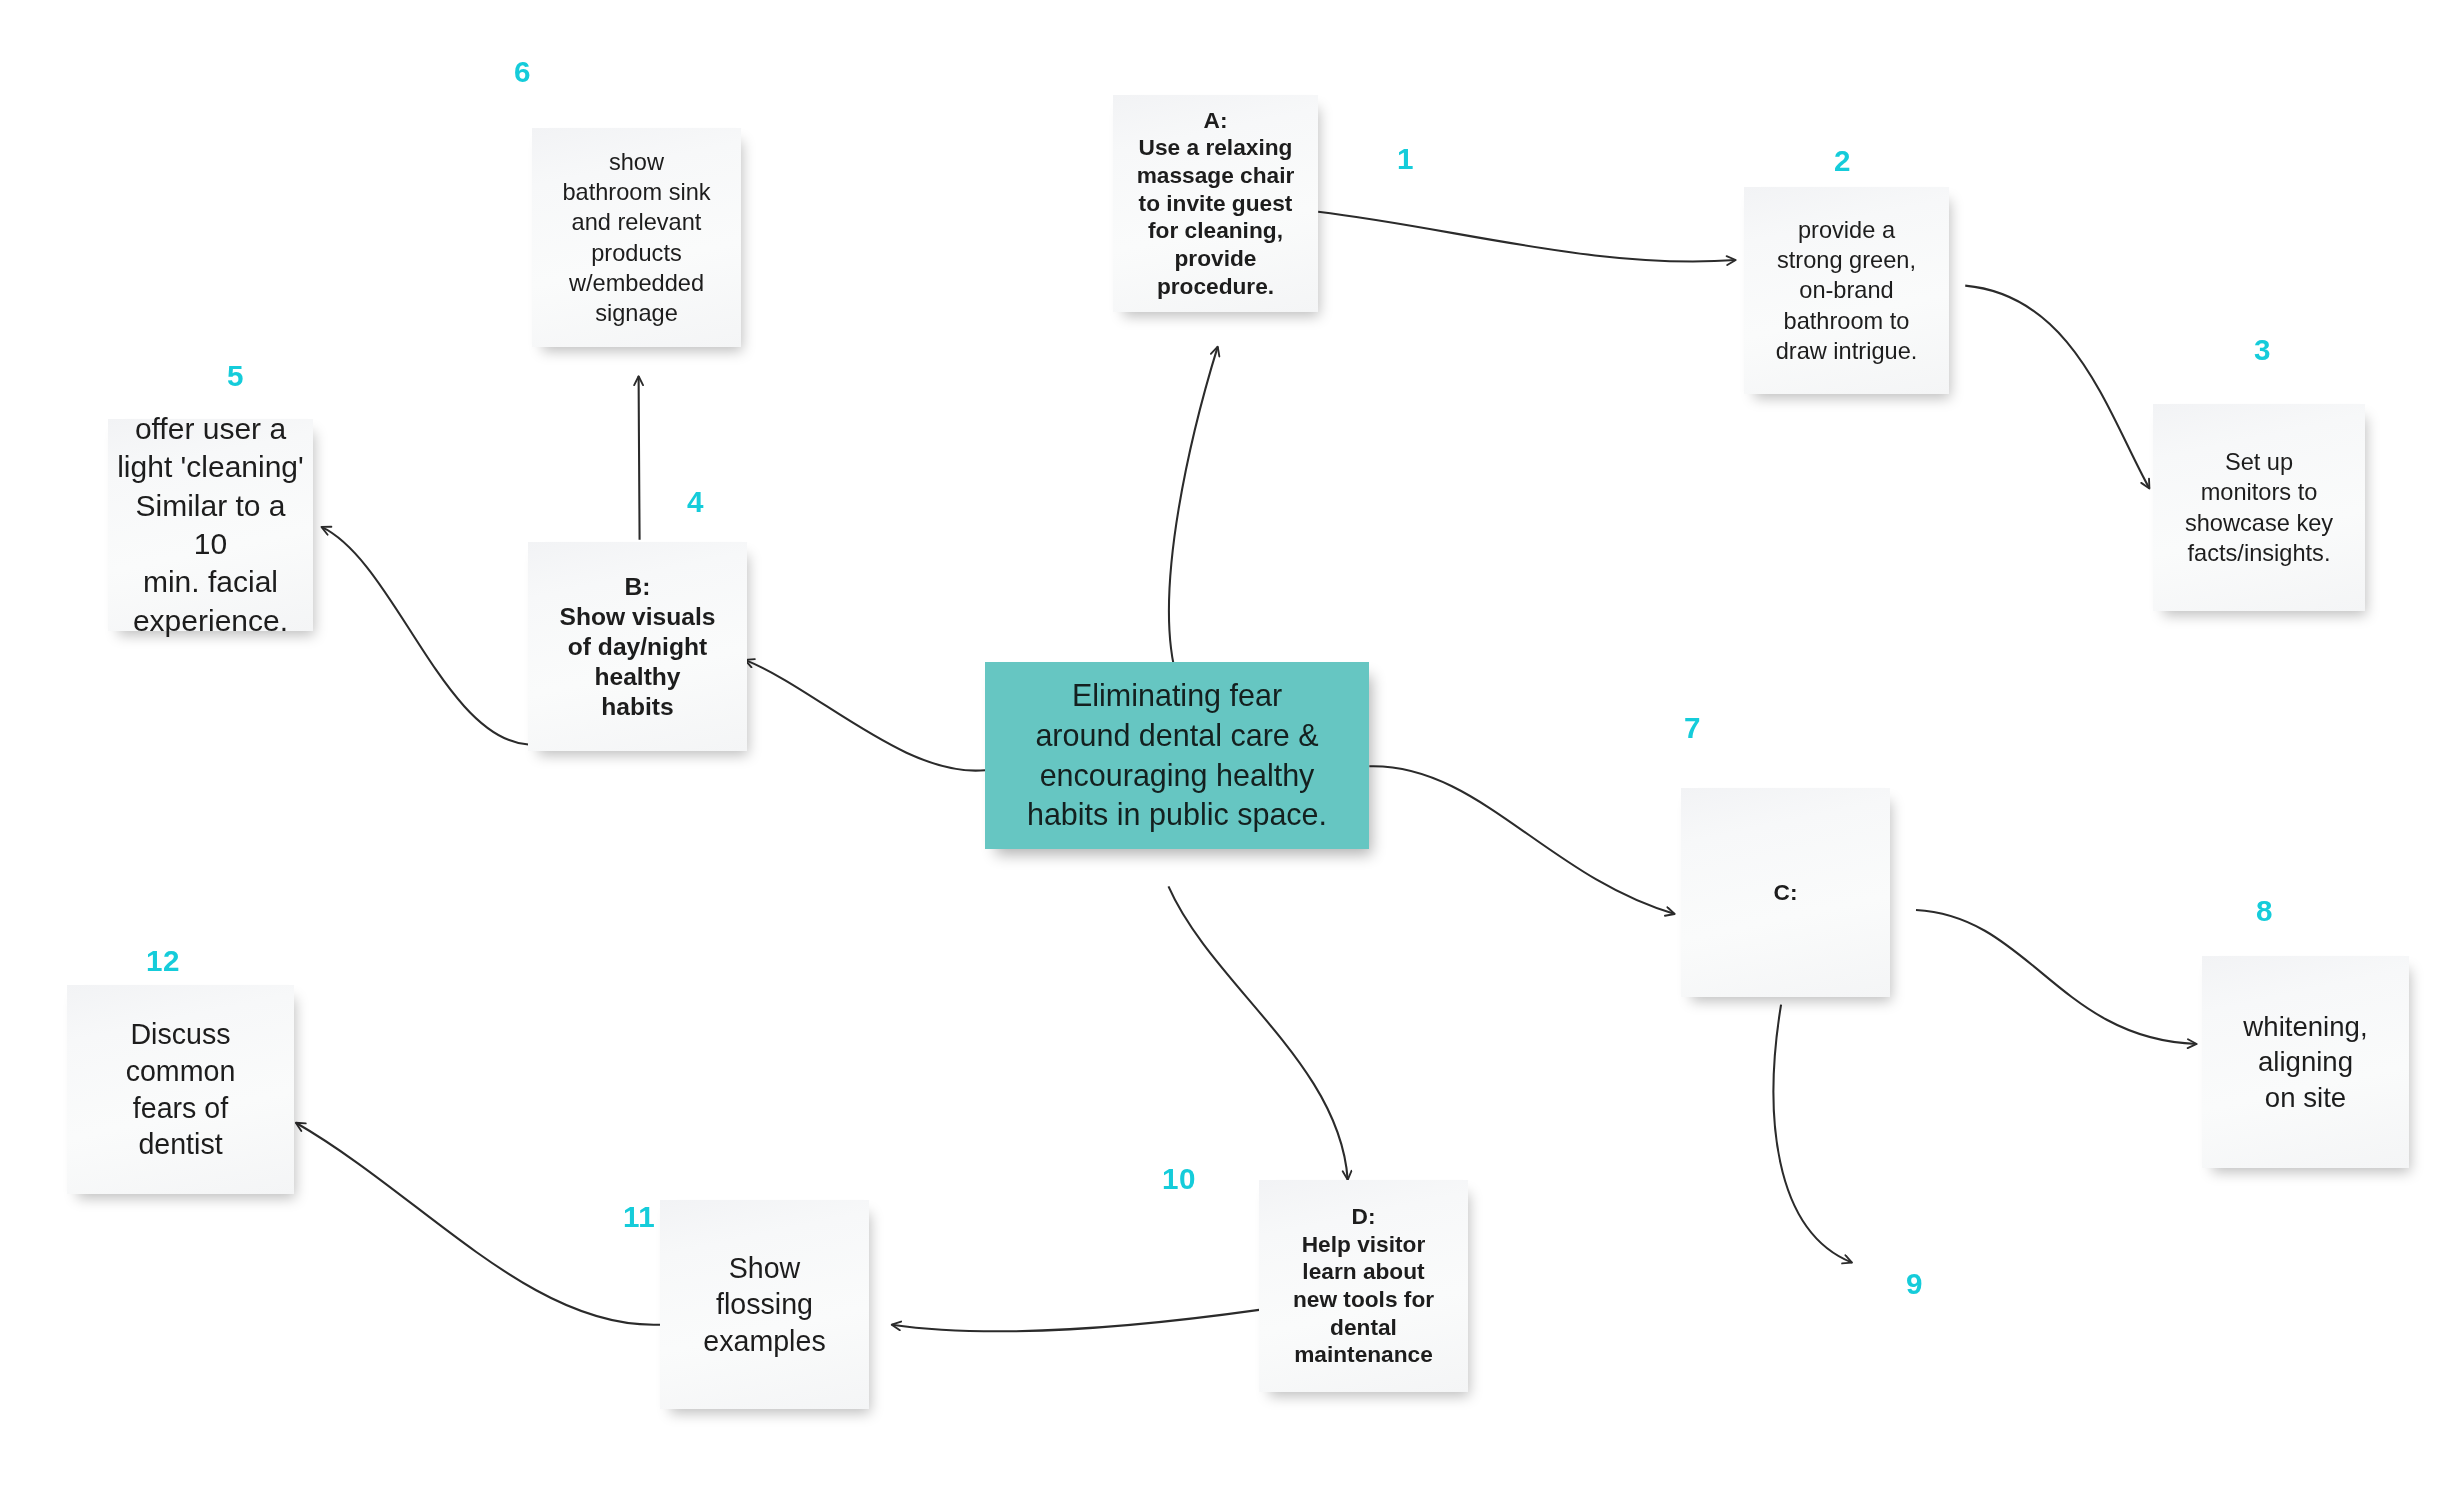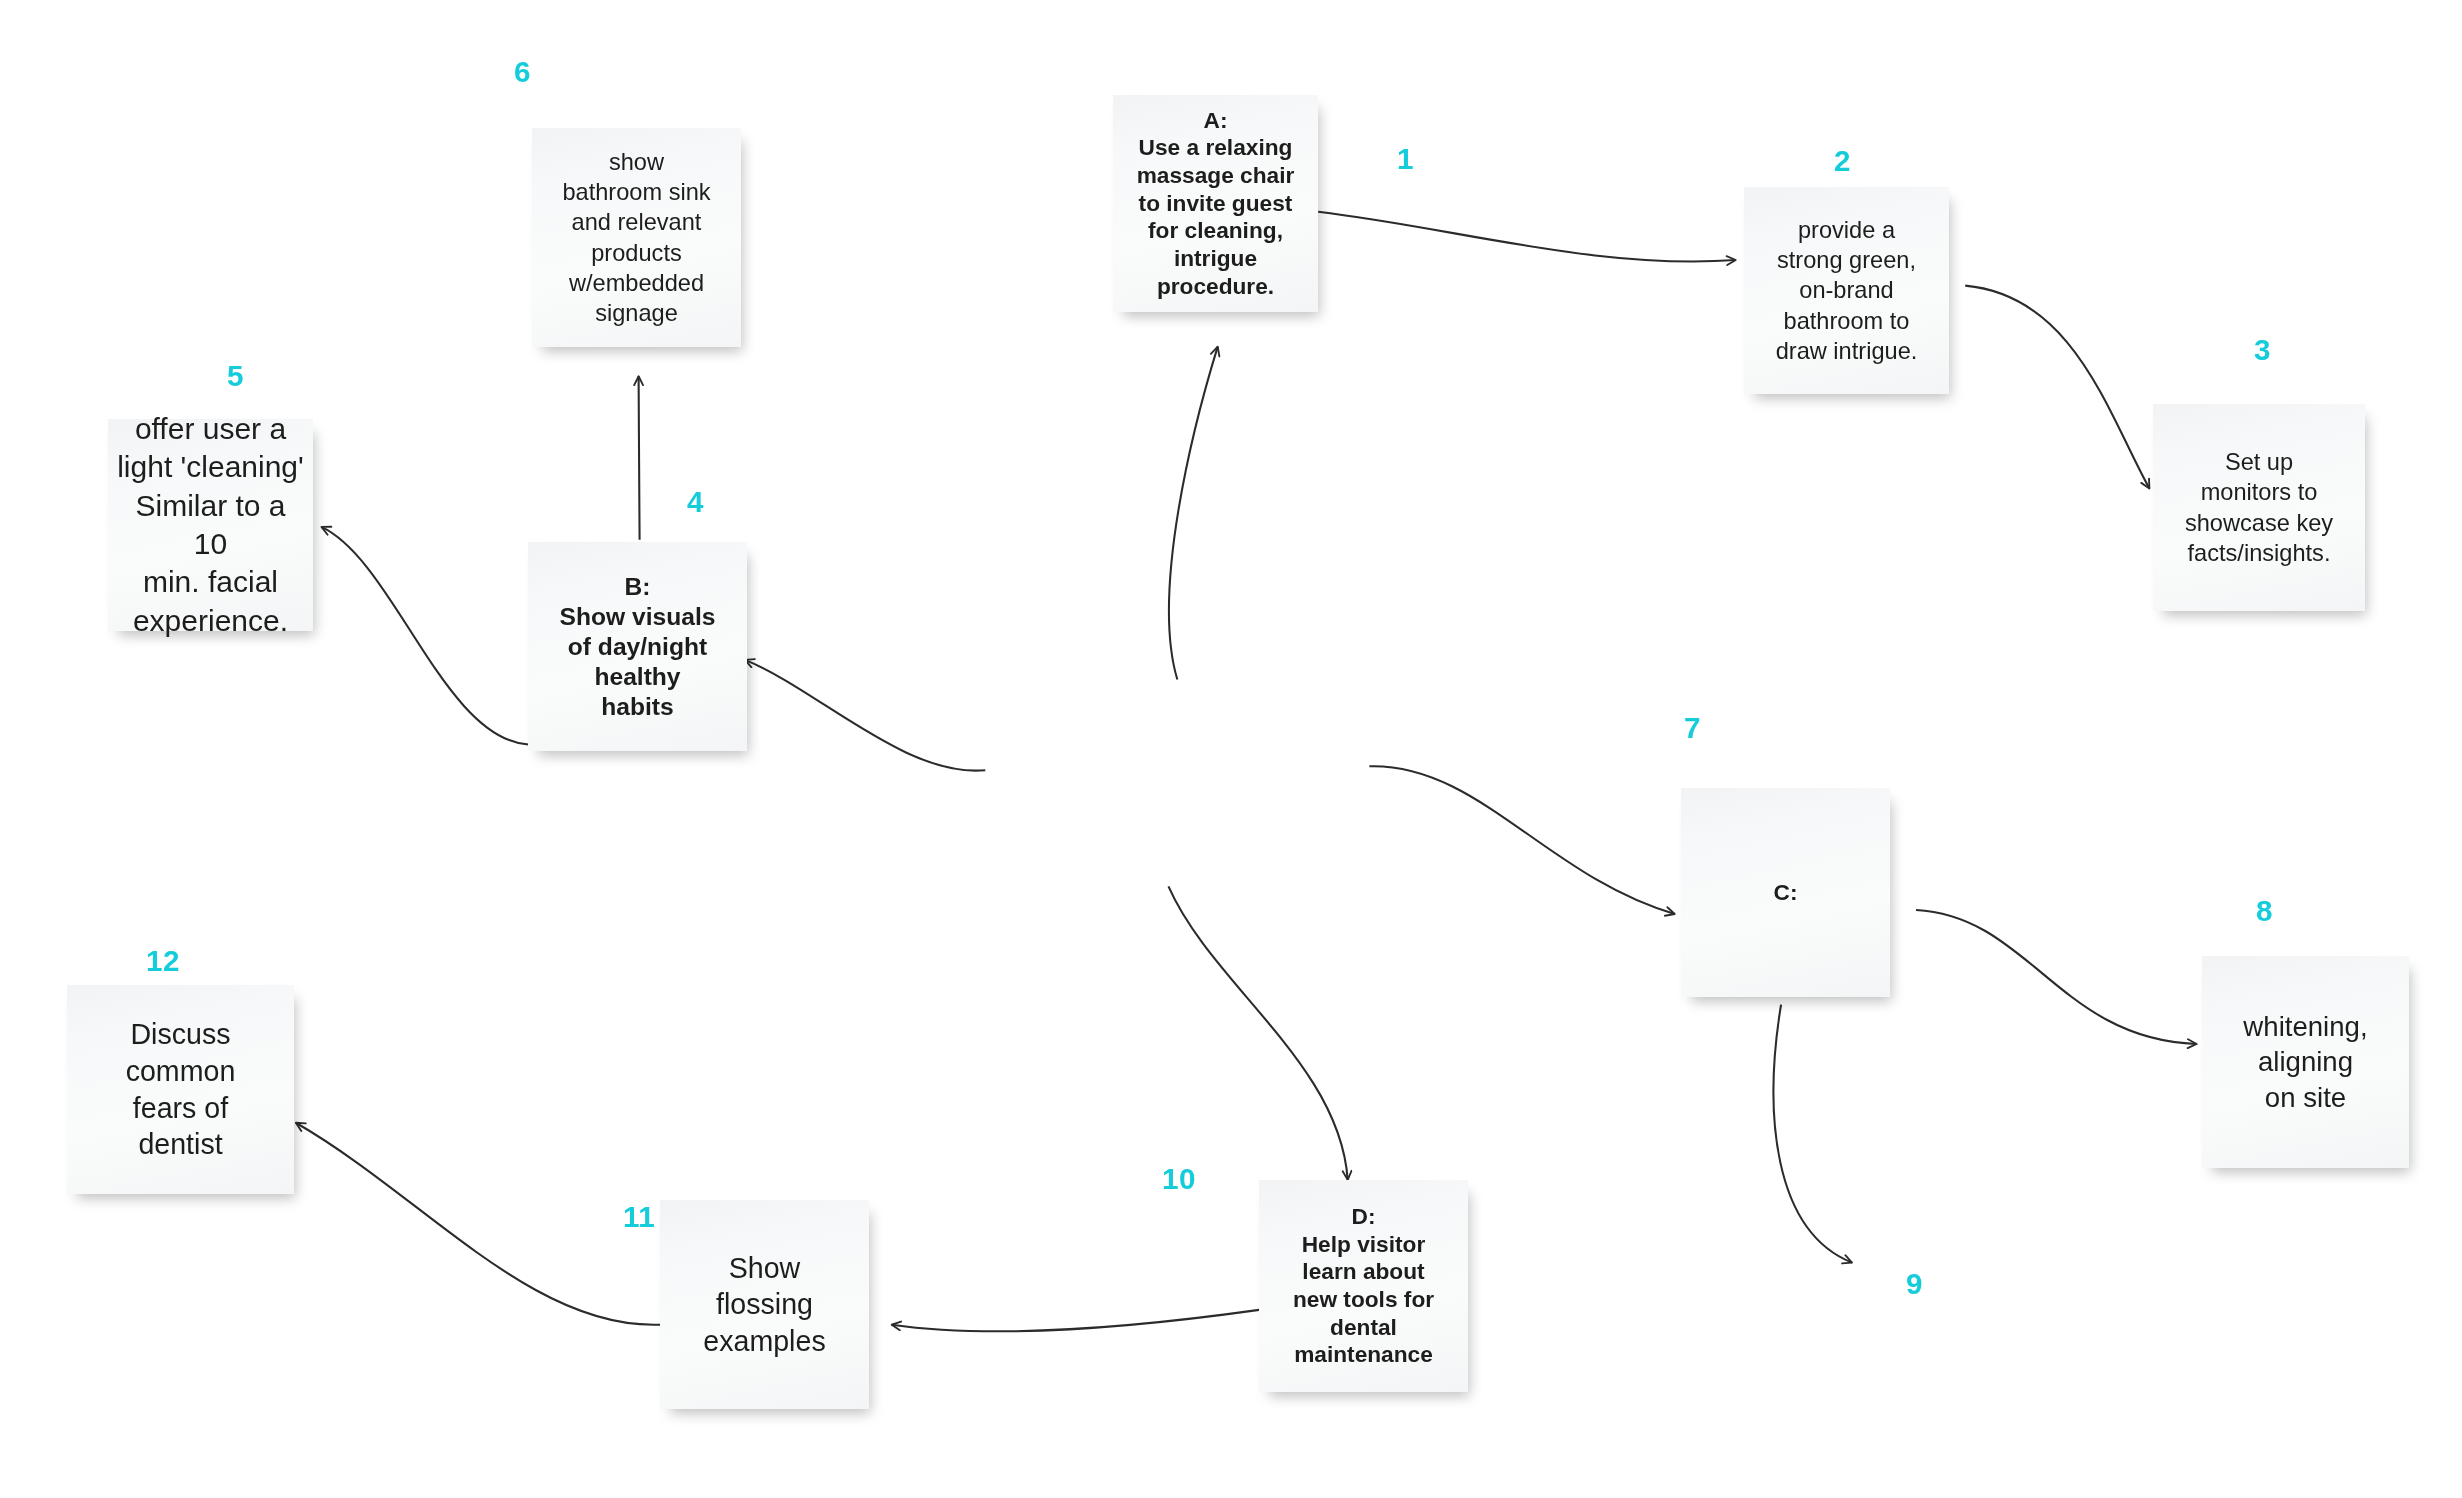--- a/index.html
+++ b/index.html
@@ -108,28 +108,34 @@
 
     <path d="M1808,1020 C1790,1130 1800,1250 1880,1282" fill="none" stroke="#2b2b2b" stroke-width="2.1" marker-end="url(#ah)"></path>
 
     <path d="M1186,900 C1230,1000 1360,1080 1368,1198" fill="none" stroke="#2b2b2b" stroke-width="2.1" marker-end="url(#ah)"></path>
 
     <path d="M1278,1330 C1150,1348 1010,1360 905,1345" fill="none" stroke="#2b2b2b" stroke-width="2.1" marker-end="url(#ah)"></path>
 
     <path d="M670,1345 C540,1350 430,1215 300,1140" fill="none" stroke="#2b2b2b" stroke-width="2.1" marker-end="url(#ah)"></path>
   </svg>
 
+  <div class="note center-node" style="left:985px; top:662px; width:384px; height:187px; font-size:30.5px;">
+    <span class="txt">Eliminating fear
+around dental care &amp;
+encouraging healthy
+habits in public space.</span>
+  </div>
 
   <div class="badge" style="left:1397px; top:144px;">1</div>
   <div class="note bold" style="left:1113px; top:95px; width:205px; height:217px; font-size:22.7px;">
     <span class="txt"><span class="prefix">A:</span><span>Use a relaxing
 massage chair
 to invite guest
 for cleaning,
-intrigue
+provide
 procedure.</span></span>
   </div>
 
   <div class="badge" style="left:1834px; top:146px;">2</div>
   <div class="note plain" style="left:1744px; top:187px; width:205px; height:207px; font-size:23.6px;">
     <span class="txt">provide a
 strong green,
 on-brand
 bathroom to
 draw intrigue.</span>

